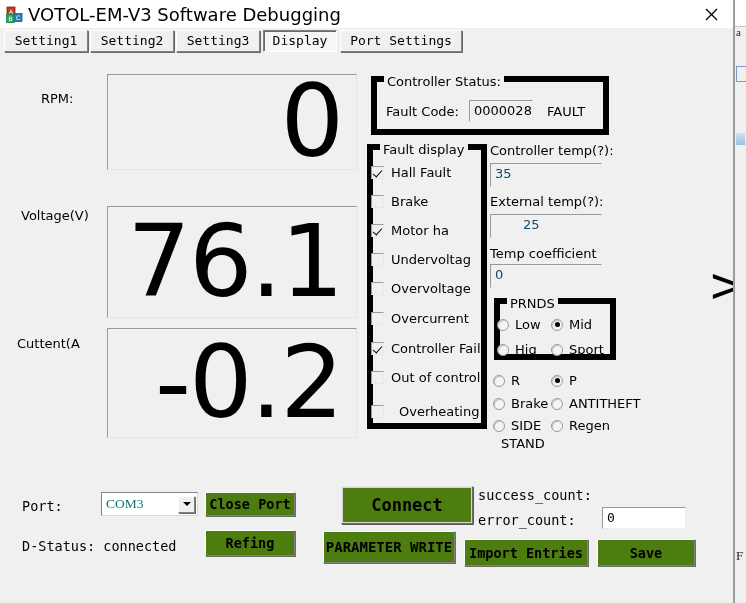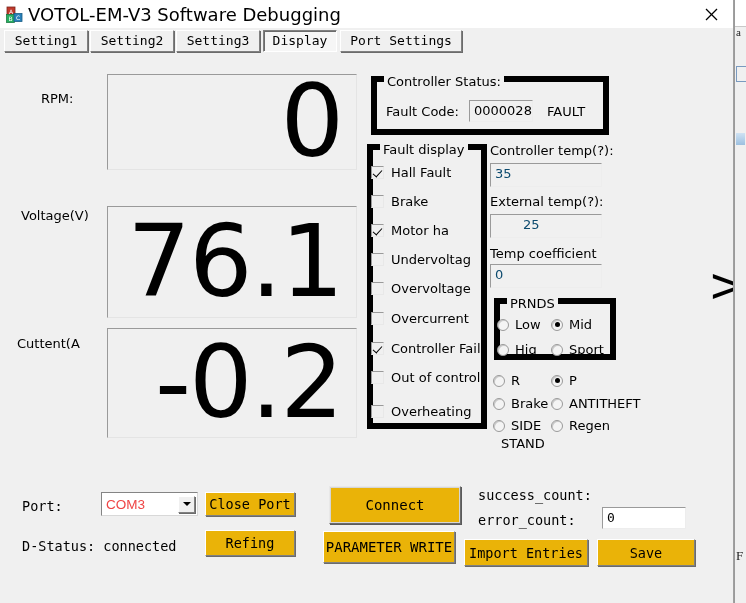--- a/index.html
+++ b/index.html
@@ -251,34 +251,35 @@
     margin-left: 6px;
     font-family: "DejaVu Sans", sans-serif;
     font-size: 13px;
     color: #000;
   }
 
   
   .btn {
     position: absolute;
     box-sizing: border-box;
-    background: #eab308;
+    background: #4d7c0f;
     border-top: 1px solid #ffffff;
     border-left: 1px solid #ffffff;
     border-right: 1px solid #808080;
     border-bottom: 1px solid #808080;
     box-shadow: 1px 1px 0 #6b6b6b;
     font-family: "DejaVu Sans Mono", monospace;
     font-size: 13.5px;
     color: #000;
     display: flex;
     align-items: center;
     justify-content: center;
     white-space: nowrap;
     cursor: default;
+    font-weight: bold;
   }
   .btn.focus {
     border-top: 1px solid #e8e8e8;
     border-left: 1px solid #e8e8e8;
     border-right: 1px solid #6b6b6b;
     border-bottom: 1px solid #6b6b6b;
     box-shadow: 1px 1px 0 #5a5a5a, inset 0 0 0 1px #d6d6d6;
   }
 
   
@@ -290,23 +291,23 @@
     border-left: 1px solid #848484;
     border-right: 1px solid #d8d8d8;
     border-bottom: 1px solid #d8d8d8;
     display: flex;
     align-items: center;
     cursor: default;
   }
   #port-combo .cb-text {
     flex: 1 1 auto;
     padding-left: 4px;
-    font-family: Liberation Sans, sans-serif;
+    font-family: Liberation Serif, serif;
     font-size: 13.5px;
-    color: #ef4444;
+    color: #0f766e;
   }
   #port-combo .cb-arrow {
     width: 17px;
     height: 17px;
     margin-right: 2px;
     box-sizing: border-box;
     background: #f0f0f0;
     border-top: 1px solid #ffffff;
     border-left: 1px solid #ffffff;
     border-right: 1px solid #808080;
@@ -437,21 +438,21 @@
     <span class="clabel">Overcurrent</span>
   </div>
   <div class="checkrow" style="left:371px; top:341px; width:116px; overflow:hidden;">
     <span class="cbox checked"></span>
     <span class="clabel">Controller Failure</span>
   </div>
   <div class="checkrow" style="left:371px; top:370px;">
     <span class="cbox"></span>
     <span class="clabel">Out of control</span>
   </div>
-  <div class="checkrow" style="left:371px; top:404px;">
+  <div class="checkrow" style="left:371px; top:404px;gap:8px;">
     <span class="cbox"></span>
     <span class="clabel">Overheating</span>
   </div>
 
   <div class="field-label" style="left:490px; top:143px;">Controller temp(?):</div>
   <div class="textbox" style="left:490px; top:163px; width:112px; height:24px;">35</div>
 
   <div class="field-label" style="left:490px; top:194px;">External temp(?):</div>
   <div class="textbox" style="left:490px; top:214px; width:112px; height:24px;padding-left:32px;">25</div>
 
@@ -509,21 +510,21 @@
     <span class="cb-text">COM3</span>
     <span class="cb-arrow">
         <i></i>
       </span>
   </div>
   <div class="btn" style="left:205px; top:492px; width:90px; height:24px;">Close Port</div>
 
   <div class="mono-label" style="left:22px; top:538px;">D-Status: connected</div>
   <div class="btn" style="left:205px; top:530px; width:90px; height:26px;">Refing</div>
 
-  <div class="btn focus" style="left:329px; top:486px; width:132px; height:38px; font-size:14px;text-align:center;">Connect</div>
+  <div class="btn focus" style="left:341px; top:486px; width:132px; height:38px; font-size:17px;text-align:center;">Connect</div>
   <div class="btn" style="left:323px; top:531px; width:132px; height:32px; font-size:14px;">PARAMETER WRITE</div>
   <div class="btn" style="left:464px; top:539px; width:124px; height:27px;">Import Entries</div>
   <div class="btn" style="left:597px; top:539px; width:98px; height:27px;">Save</div>
 
   <div class="mono-label" style="left:478px; top:487px;">success_count:</div>
   <div class="mono-label" style="left:478px; top:512px;">error_count:</div>
   <div class="textbox white" style="left:602px; top:507px; width:84px; height:22px;">0</div>
 
   <div id="chevron-glyph">&gt;</div>
 

